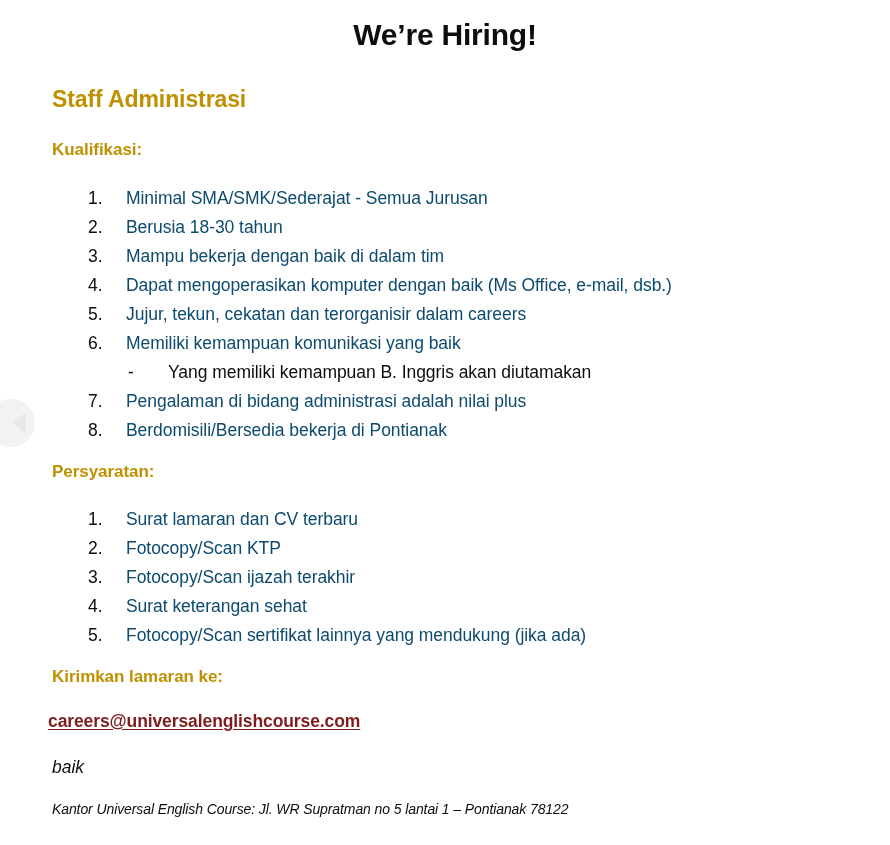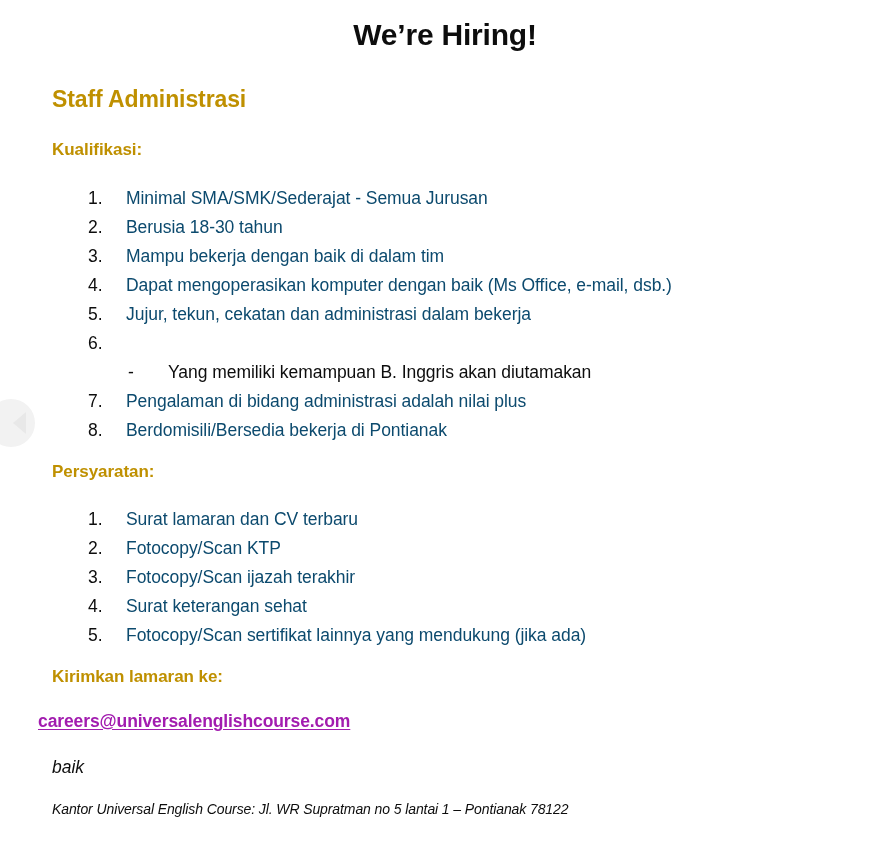--- a/index.html
+++ b/index.html
@@ -141,24 +141,24 @@
     left: 168px;
     font-size: 17.5px;
     color: #0d0d0d;
     letter-spacing: -0.05px;
   }
 
   
   .email-link {
     position: absolute;
     top: 711px;
-    left: 38px;
-    font-size: 17.5px;
-    font-weight: bold;
-    color: #a21caf;
+    left: 48px;
+    font-size: 17.5px;
+    font-weight: bold;
+    color: #7f1d1d;
     text-decoration: underline;
     text-underline-offset: 2px;
     cursor: pointer;
     letter-spacing: -0.1px;
   }
   .atau-line {
     position: absolute;
     top: 757px;
     left: 52px;
     font-size: 17.5px;
@@ -203,24 +203,25 @@
     <li class="req-item">
       <span class="req-num">3.</span>
       <span class="req-text">Mampu bekerja dengan baik di dalam tim</span>
     </li>
     <li class="req-item">
       <span class="req-num">4.</span>
       <span class="req-text">Dapat mengoperasikan komputer dengan baik (Ms Office, e-mail, dsb.)</span>
     </li>
     <li class="req-item">
       <span class="req-num">5.</span>
-      <span class="req-text">Jujur, tekun, cekatan dan administrasi dalam bekerja</span>
+      <span class="req-text">Jujur, tekun, cekatan dan terorganisir dalam careers</span>
     </li>
     <li class="req-item">
       <span class="req-num">6.</span>
+      <span class="req-text">Memiliki kemampuan komunikasi yang baik</span>
     </li>
     <li class="sub-item">
       <span class="sub-dash">-</span>
       <span class="sub-text">Yang memiliki kemampuan B. Inggris akan diutamakan</span>
     </li>
     <li class="req-item">
       <span class="req-num">7.</span>
       <span class="req-text">Pengalaman di bidang administrasi adalah nilai plus</span>
     </li>
     <li class="req-item">

